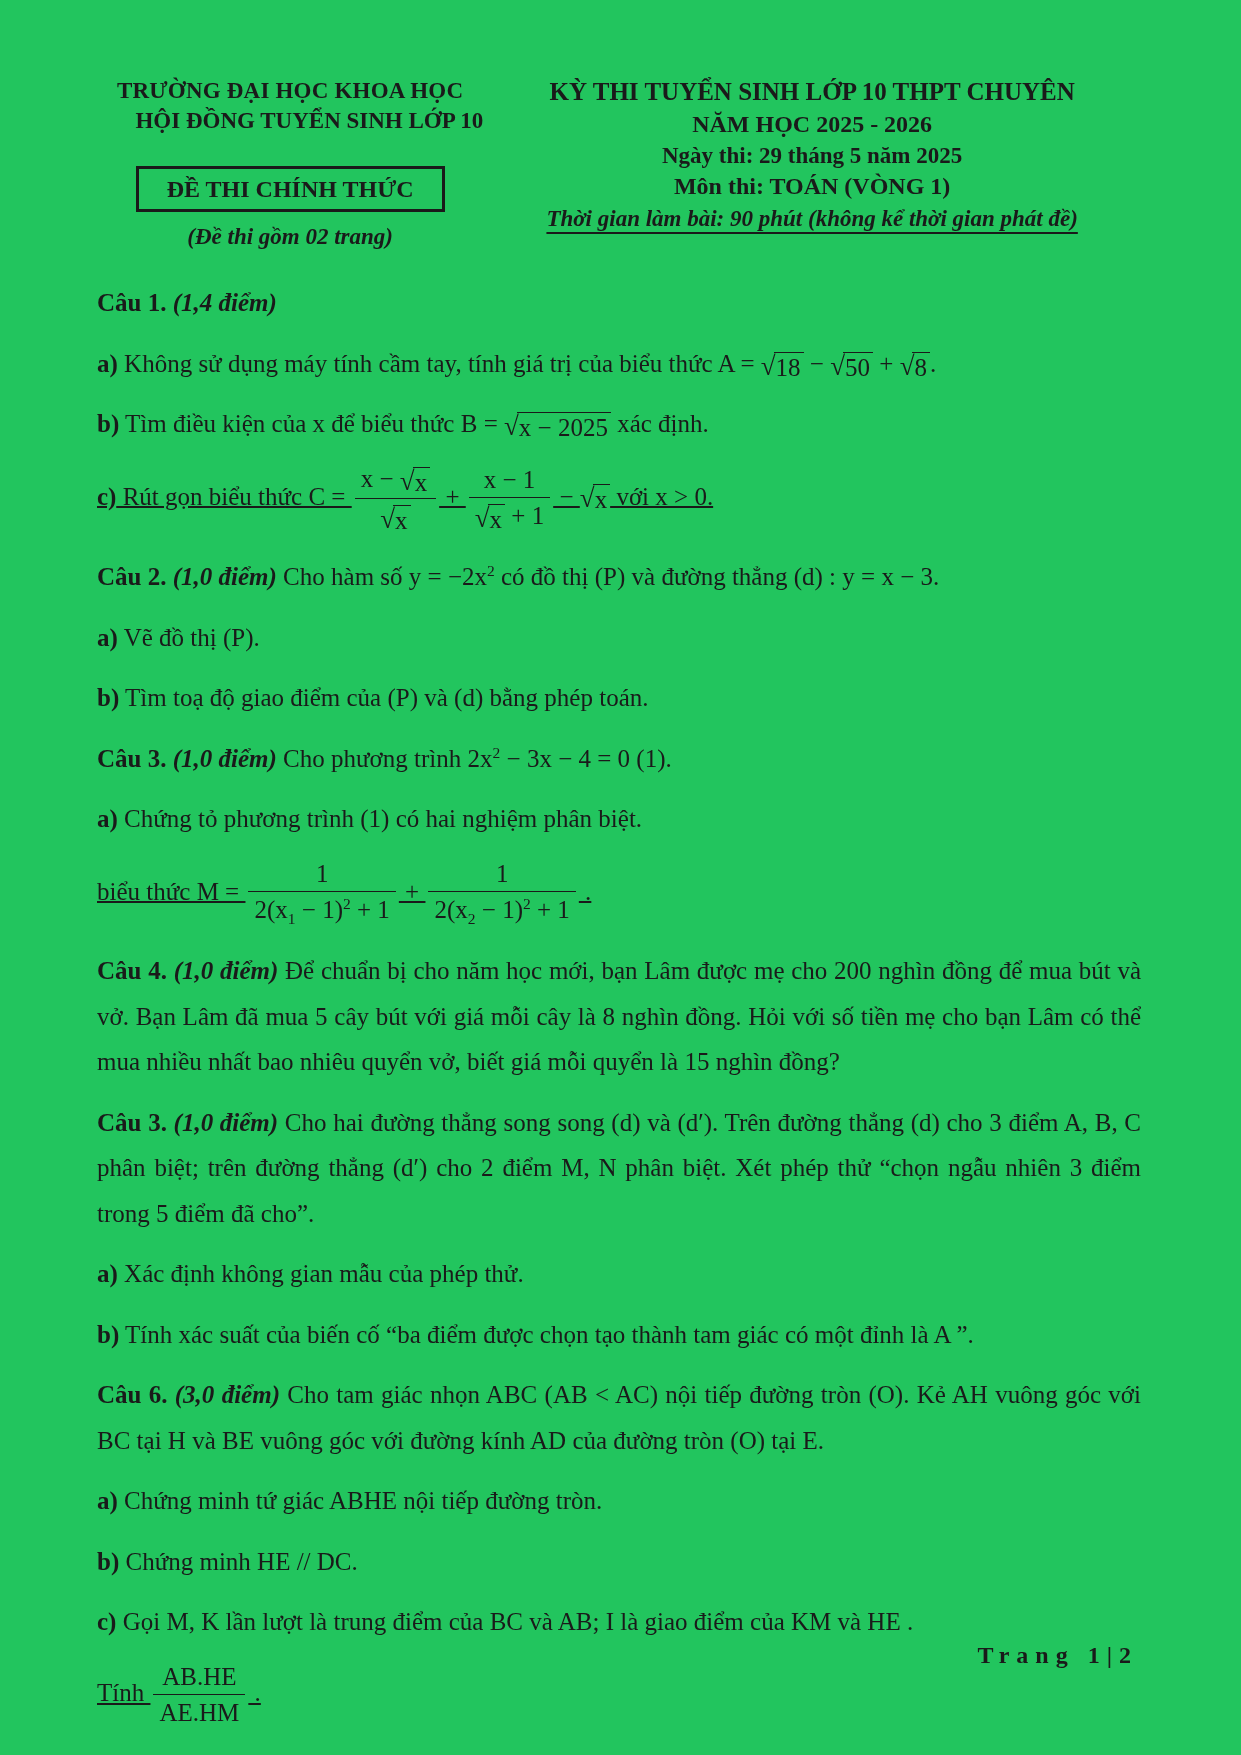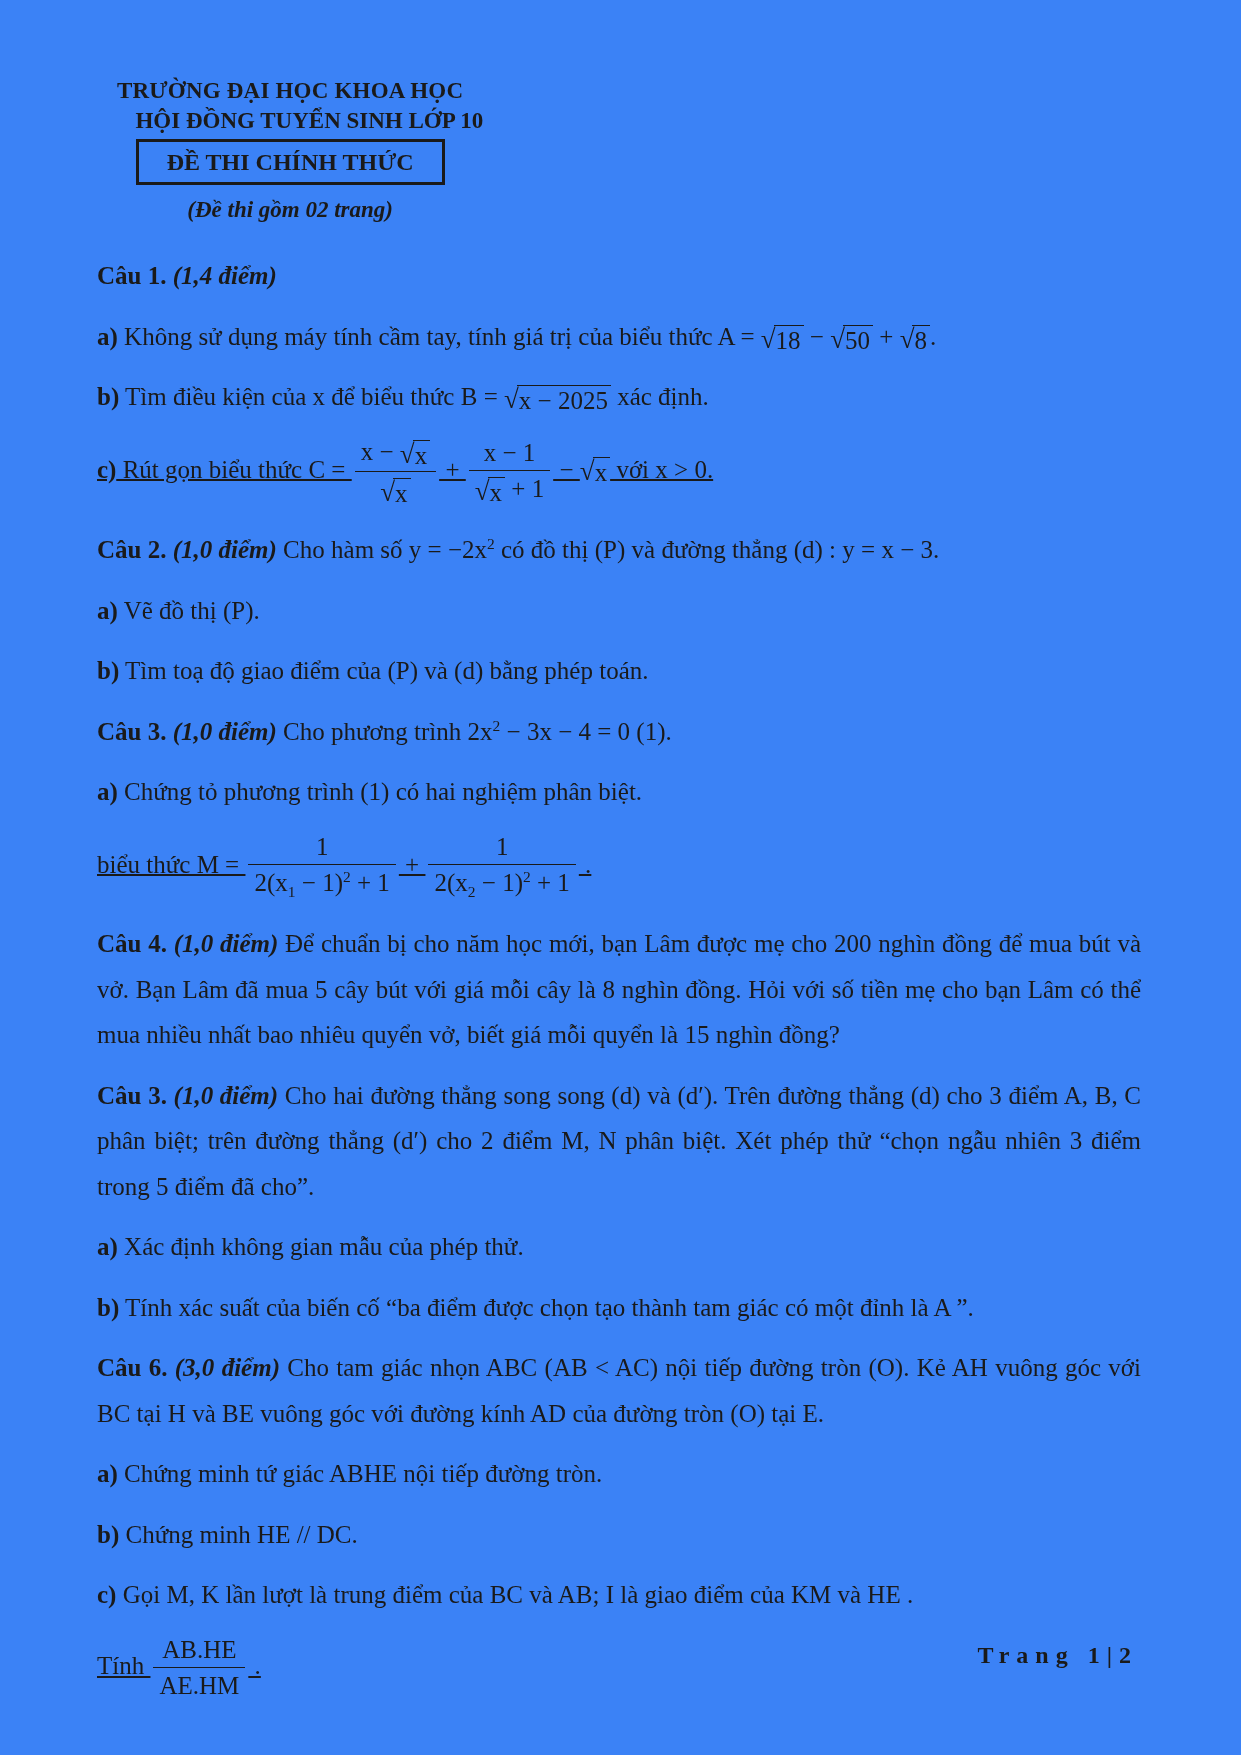--- a/index.html
+++ b/index.html
@@ -1,35 +1,35 @@
 <!DOCTYPE html>
 <html><head>
 <meta charset="utf-8">
 <style>
   html,body{margin:0;padding:0;background:#e8e8e6;}
   .page{
     position:relative;
     width:1241px;height:1755px;
     margin:0 auto;
-    background:#3b82f6;
+    background:#22c55e;
     color:#1a1a1a;
     font-family:"Liberation Serif","DejaVu Serif",serif;
     box-sizing:border-box;
     padding:78px 100px 0 97px;
     overflow:hidden;
   }
   
   .header{display:flex;align-items:flex-start;}
   .h-left{width:37%;text-align:center;}
   .h-right{flex:1;text-align:center;}
   .hl1{font-weight:700;font-size:23px;letter-spacing:.2px;}
   .hl2{font-weight:700;font-size:23px;margin-top:4px;
        text-underline-offset:6px;text-decoration-thickness:2px;text-align:right;}
   .hbox{display:inline-block;border:3px solid #1a1a1a;font-weight:700;font-size:24px;
-        padding:7px 28px 6px;margin-top:5px;}
+        padding:7px 28px 6px;margin-top:32px;}
   .hnote{font-style:italic;font-weight:700;font-size:23px;margin-top:12px;}
   .hr1{font-weight:700;font-size:25px;}
   .hr2{font-weight:700;font-size:24px;margin-top:5px;}
   .hr3{font-weight:700;font-size:23px;margin-top:5px;}
   .hr4{font-weight:700;font-size:24px;margin-top:4px;}
   .hr5{font-weight:700;font-style:italic;font-size:23px;margin-top:6px;
        text-decoration:underline;text-underline-offset:6px;text-decoration-thickness:2px;}
   
   .body{margin-top:30px;font-size:25px;}
   .body p{margin:0 0 15px;line-height:1.82;}
@@ -56,20 +56,27 @@
 <body>
 
 <div class="page">
 
   <div class="header">
     <div class="h-left">
       <div class="hl1">TRƯỜNG ĐẠI HỌC KHOA HỌC</div>
       <div class="hl2">HỘI ĐỒNG TUYỂN SINH LỚP 10</div>
       <div><span class="hbox">ĐỀ THI CHÍNH THỨC</span></div>
       <div class="hnote">(Đề thi gồm 02 trang)</div>
+    </div>
+    <div class="h-right">
+      <div class="hr1">KỲ THI TUYỂN SINH LỚP 10 THPT CHUYÊN</div>
+      <div class="hr2">NĂM HỌC 2025 - 2026</div>
+      <div class="hr3">Ngày thi: 29 tháng 5 năm 2025</div>
+      <div class="hr4">Môn thi: TOÁN (VÒNG 1)</div>
+      <div class="hr5">Thời gian làm bài: 90 phút (không kể thời gian phát đề)</div>
     </div>
   </div>
 
   <div class="body">
     <p><span class="b">Câu 1. </span><span class="bi">(1,4 điểm)</span></p>
     <p><span class="b">a)</span> Không sử dụng máy tính cầm tay, tính giá trị của biểu thức A = <span class="sqrt">
           <span class="rs">√</span>
           <span class="rad">18</span>
         </span> − <span class="sqrt">
           <span class="rs">√</span>

